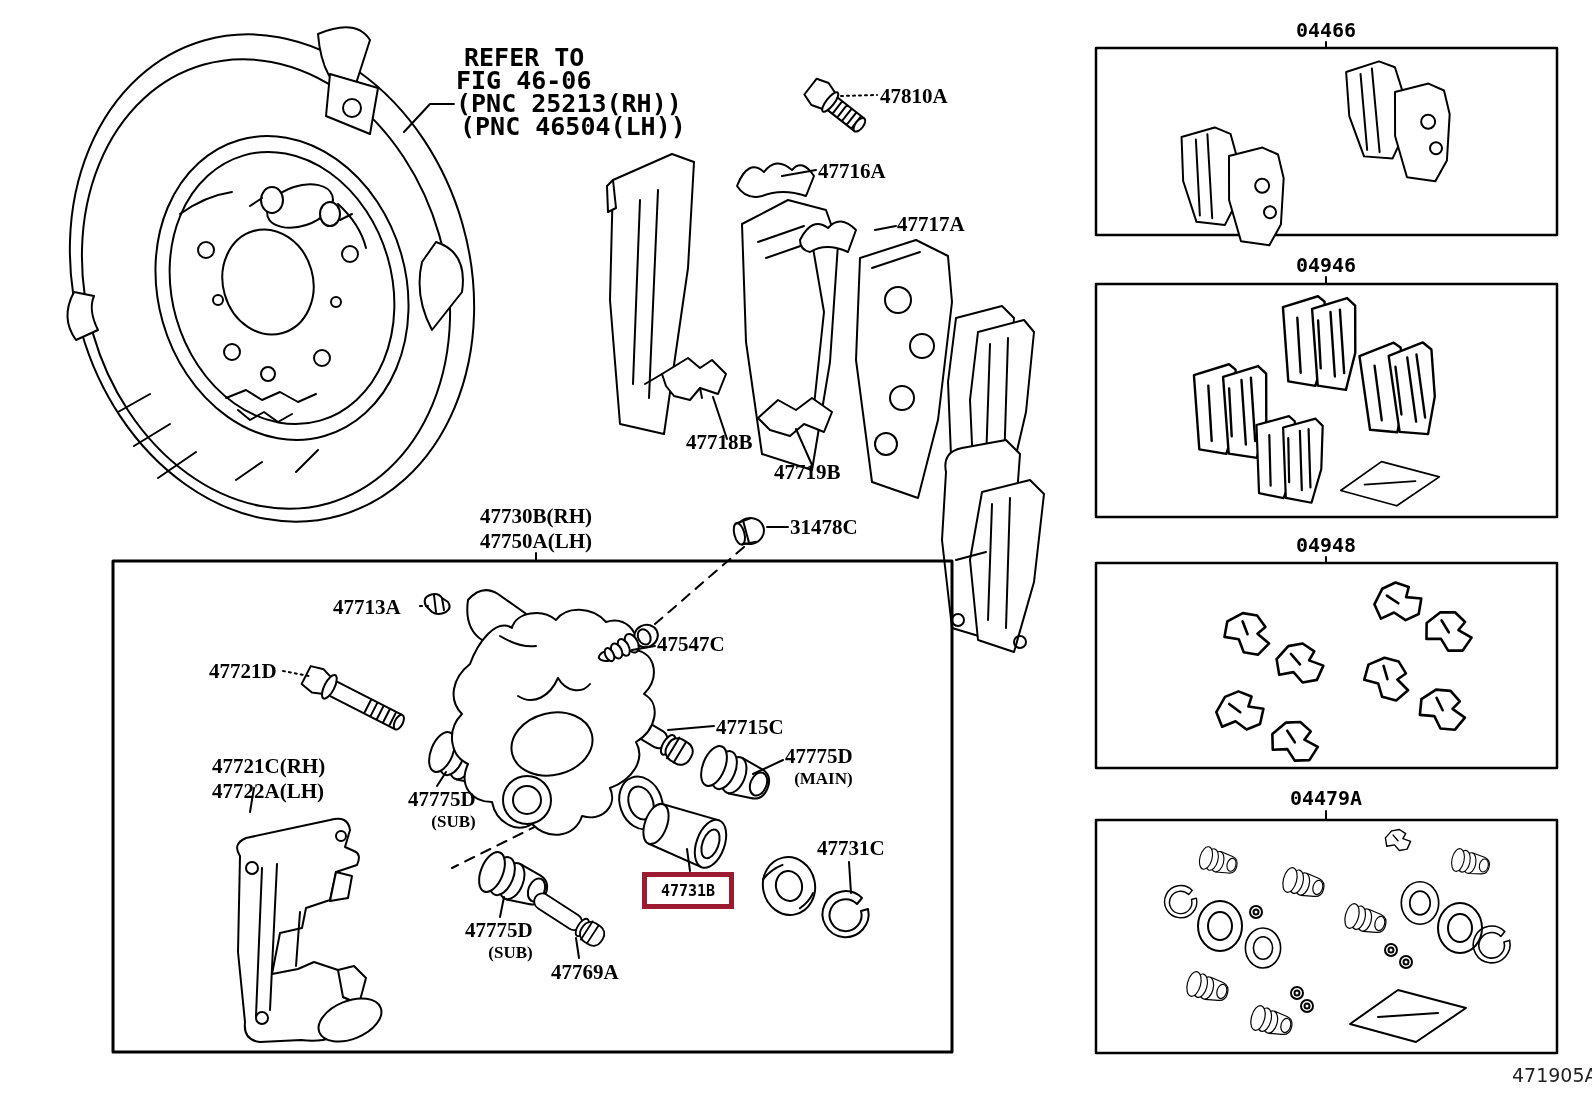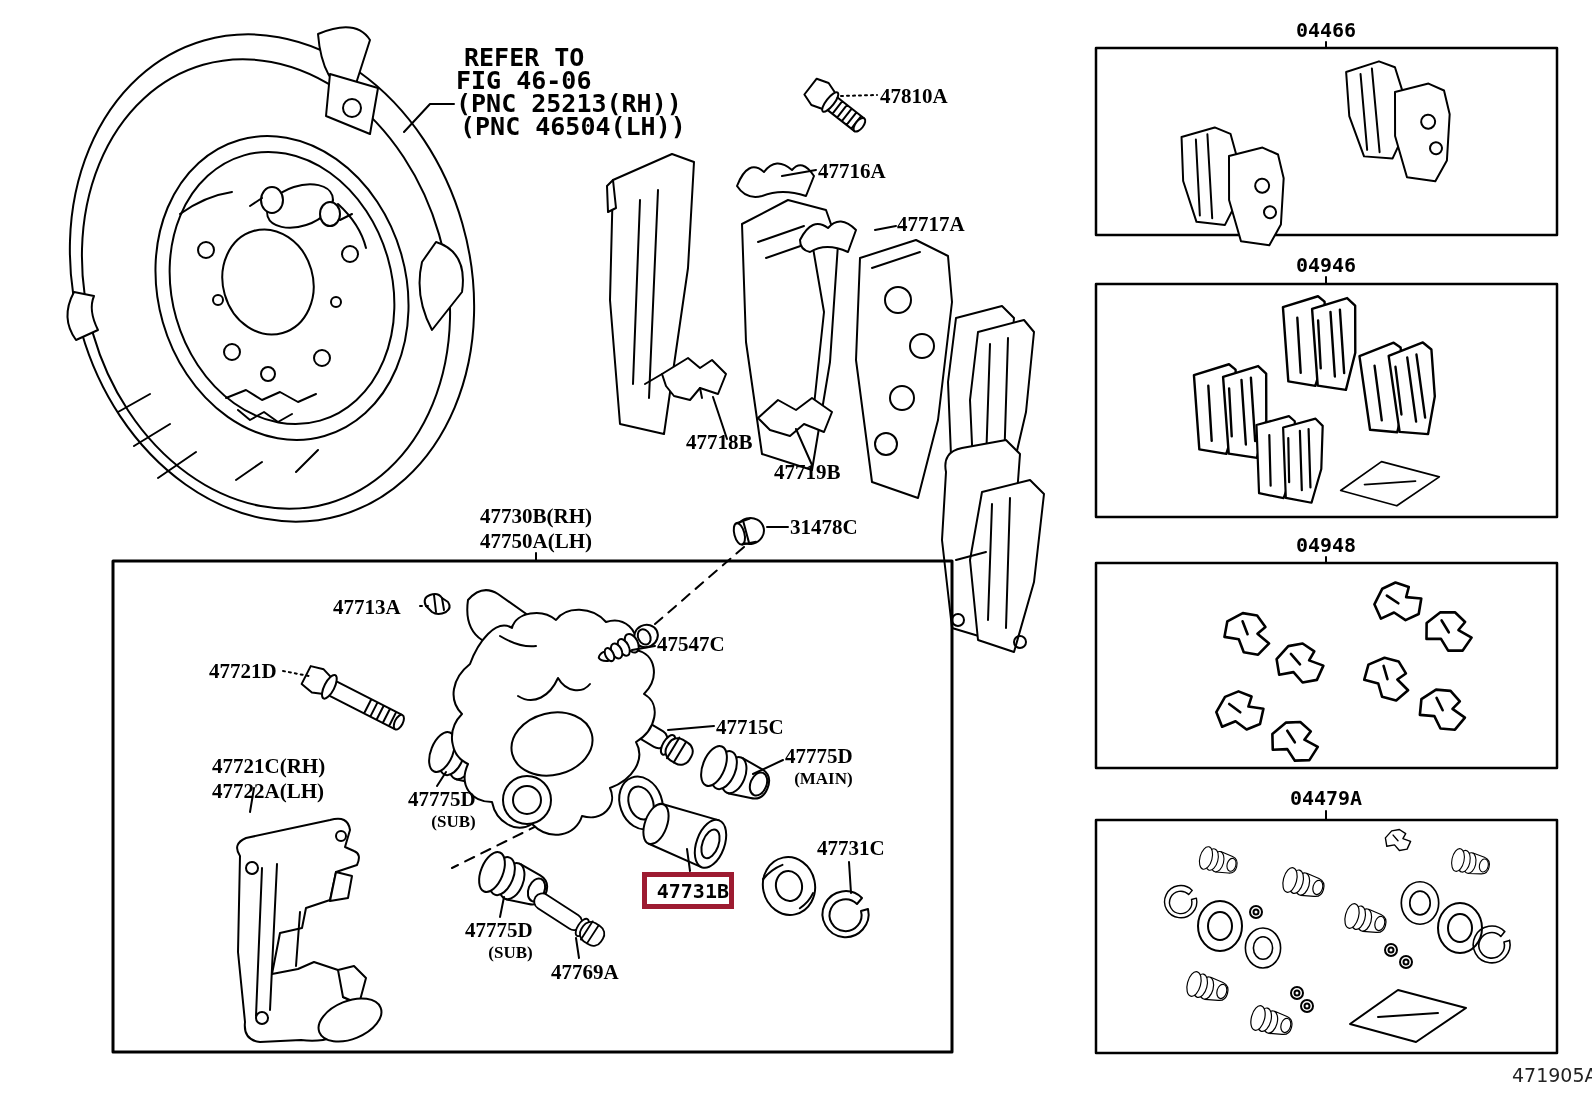--- a/index.html
+++ b/index.html
@@ -4,21 +4,21 @@
 <style>
   html,body{margin:0;padding:0;background:#fff;}
   .canvas{position:relative;width:1592px;height:1099px;background:#fff;overflow:hidden;
           font-family:"DejaVu Sans Mono",monospace;color:#000;}
   svg.art{position:absolute;left:0;top:0;}
   .plabel{position:absolute;font-weight:bold;font-size:21px;line-height:25px;white-space:nowrap;font-family:Liberation Serif, serif;}
   .ptag{font-size:17px;font-weight:bold;line-height:20px;text-align:right;}
   .kittitle{position:absolute;width:160px;text-align:center;font-weight:bold;font-size:20px;white-space:nowrap;}
   .note{position:absolute;font-weight:bold;font-size:25px;line-height:23px;white-space:nowrap;}
   .hlbox{position:absolute;box-sizing:border-box;border:5px solid #9d1b31;background:#fff;
-         display:flex;align-items:center;justify-content:flex-end;font-weight:bold;font-size:20px;}
+         display:flex;align-items:center;justify-content:center;font-weight:bold;font-size:15px;}
   .footer{position:absolute;font-family:"DejaVu Sans",sans-serif;font-size:19px;color:#222;}
 </style>
 </head>
 <body>
 
 <div class="canvas" style="background: rgb(255, 255, 255);">
 
 <svg class="art" width="1592" height="1099" viewBox="0 0 1592 1099">
   <defs>
     <g id="boot">

